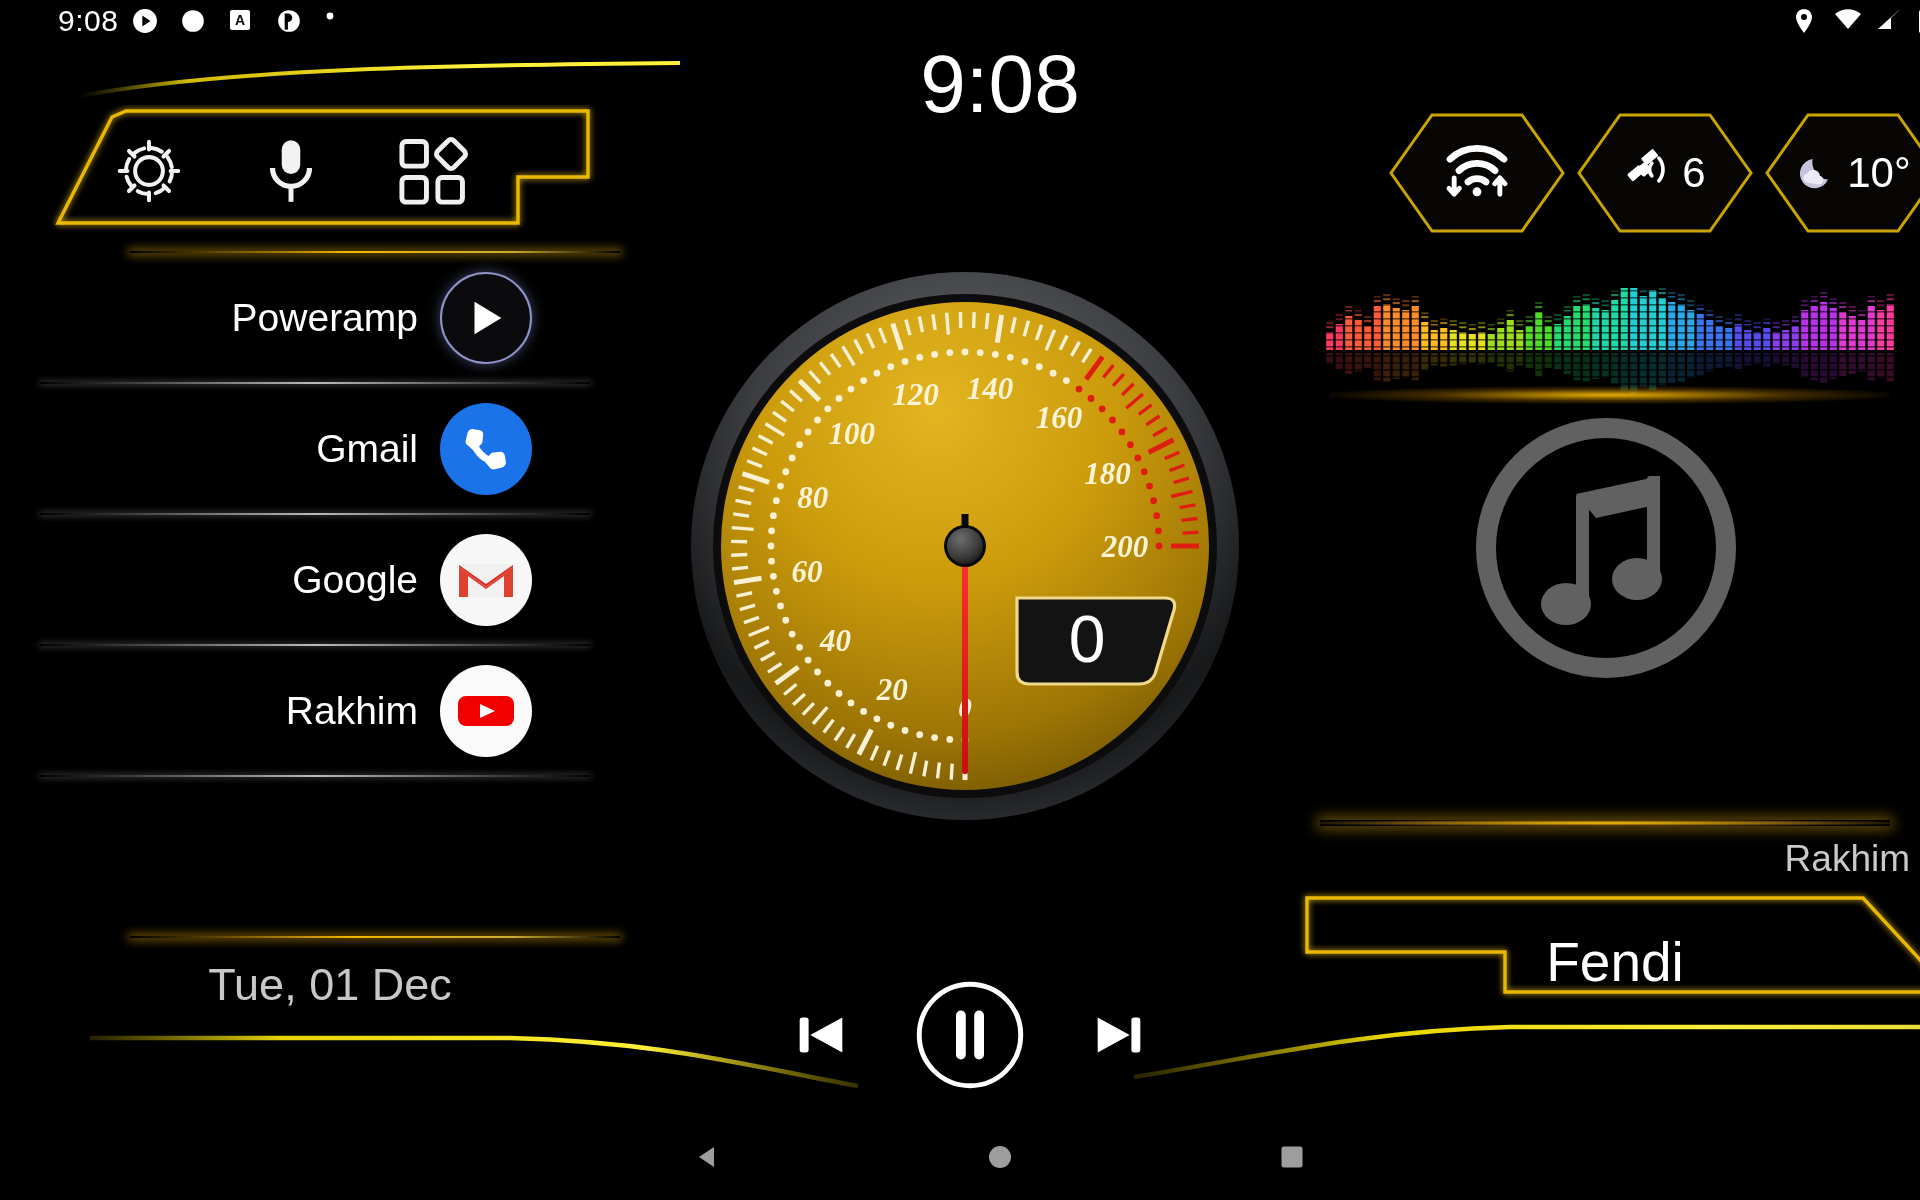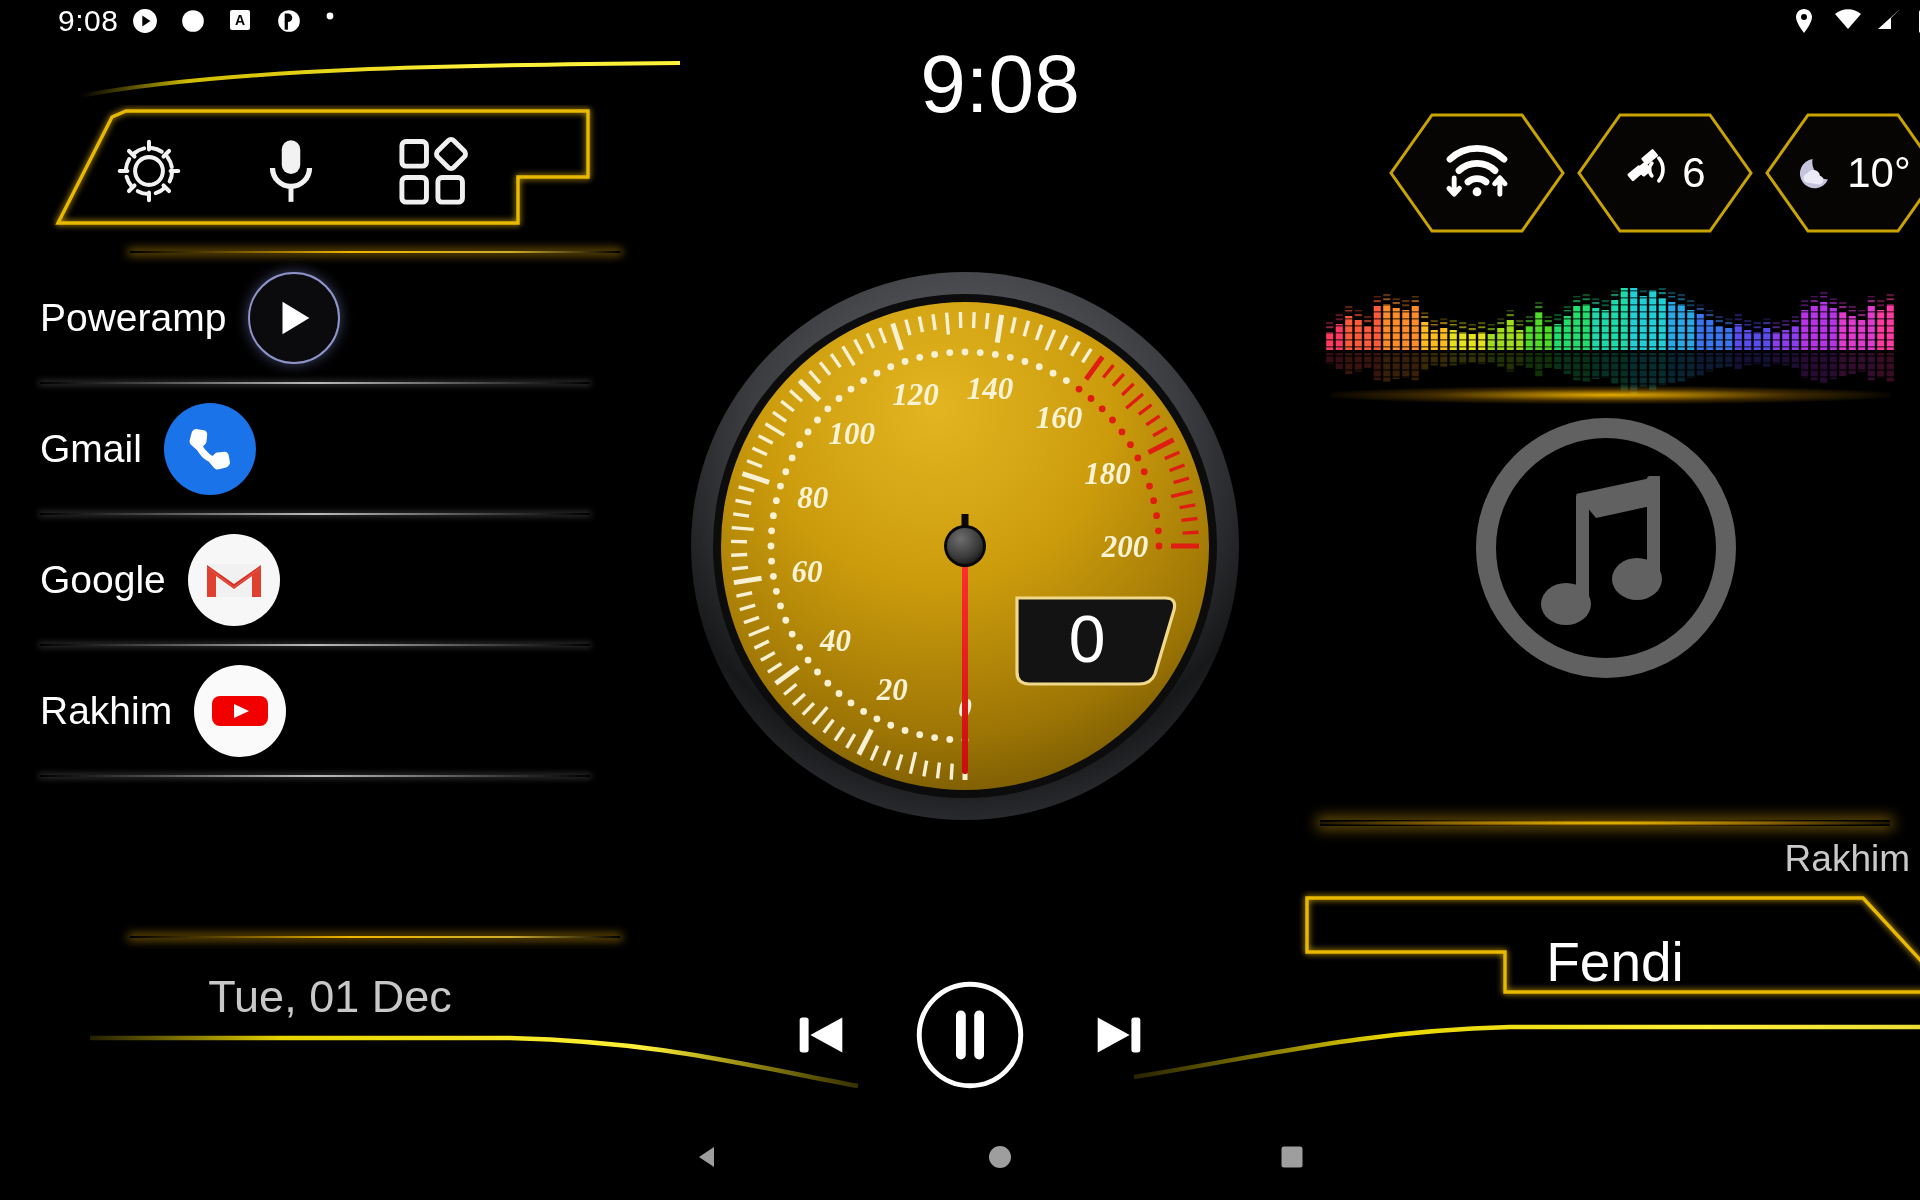--- a/index.html
+++ b/index.html
@@ -48,30 +48,30 @@
     content:""; position:absolute; left:90px; right:0; top:1px; height:2px;
     background:linear-gradient(90deg, rgba(255,200,0,0) 0%, rgba(255,190,0,.95) 45%, rgba(255,215,60,.8) 78%, rgba(255,215,60,0) 100%);
     box-shadow:0 0 10px 2px rgba(255,190,0,.55);
   }
   .divider.silver::after{
     content:""; position:absolute; left:0; right:30px; top:1px; height:2px;
     background:linear-gradient(90deg, rgba(255,255,255,0) 0%, rgba(220,220,220,.85) 50%, rgba(255,255,255,0) 100%);
     box-shadow:0 0 6px 1px rgba(255,255,255,.25);
   }
   .app-row {
-    height:127px; display:flex; align-items:center; 
+    height:127px; display:flex; align-items:center; justify-content:flex-end;
     padding-right:88px; gap:22px;
   }
   .app-label { font-size:39px; color:#fff; white-space:nowrap; }
   .app-icon { width:92px; height:92px; border-radius:50%; position:relative;
               display:flex; align-items:center; justify-content:center; flex:0 0 auto; }
 
   
   .date-wrap { position:absolute; left:0; top:935px; width:580px; }
-  .date-text { text-align:center; font-size:45px; color:#c8c8c8; padding:32px 0 0 0; }
+  .date-text { text-align:center; font-size:45px; color:#c8c8c8; padding:20px 0 0 0; }
 
   .bl-sweep { position:absolute; left:0; top:1030px; width:820px; height:60px; }
 
   
   .speedo { position:absolute; left:645px; top:266px; width:560px; height:560px; }
 
   
   .mediactl { position:absolute; left:730px; top:960px; width:400px; height:150px;
               display:flex; align-items:center; justify-content:center; gap:62px; }
   .mc-btn { display:flex; align-items:center; justify-content:center; cursor:pointer; }

